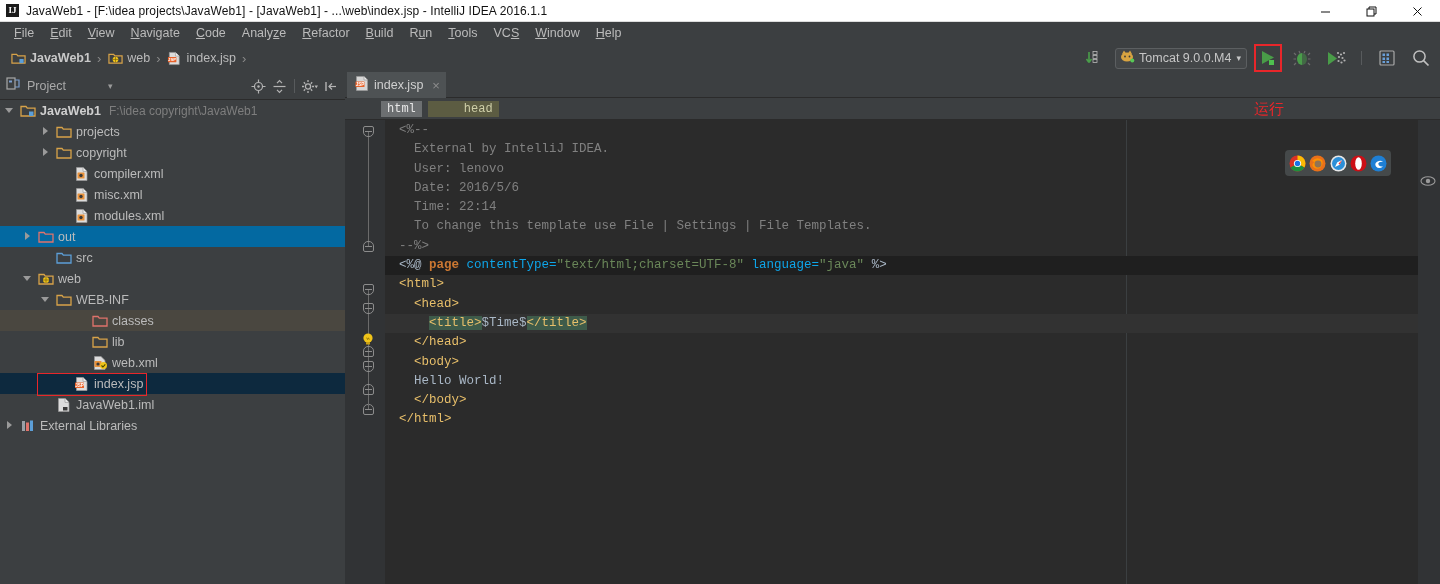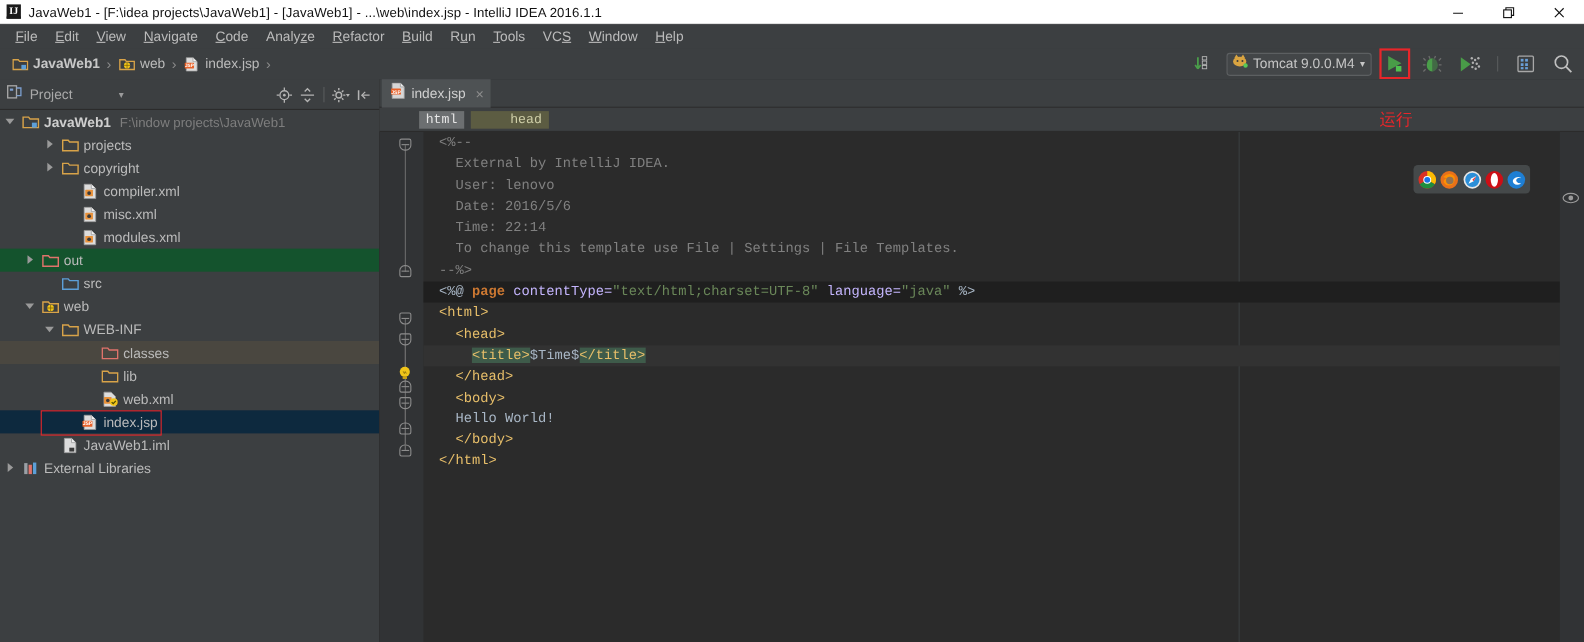--- a/index.html
+++ b/index.html
@@ -72,21 +72,21 @@
   .proj-tools { position: absolute; right: 4px; top: 0; height: 28px; display: flex; align-items: center; gap: 1px; }
   .ptool { width: 20px; height: 22px; display: flex; align-items: center; justify-content: center; }
   .vdiv { width: 1px; height: 14px; background: #585b5d; margin: 0 4px; }
 
   
   .tree {
     position: absolute; top: 100px; left: 0; width: 345px; height: 484px;
     background: #3c3f41; overflow: hidden;
   }
   .trow { position: relative; height: 21px; display: flex; align-items: center; white-space: nowrap; }
-  .trow.hl-out { background: #14532d; }
+  .trow.hl-out { background: #0369a1; }
   .trow.hl-classes { background: #4a4740; }
   .trow.sel { background: #0d293e; }
   .trow.boxed::after {
     content: ""; position: absolute; border: 1.5px solid #e8262a;
     left: 37px; right: auto; width: 108px; top: 0px; height: 21px; pointer-events: none;
   }
   .arrow { width: 11px; height: 11px; flex: 0 0 11px; position: relative; }
   .arrow.right::before {
     content: ""; position: absolute; left: 2px; top: 1px;
     border-left: 5px solid #9a9a9a; border-top: 4.5px solid transparent; border-bottom: 4.5px solid transparent;
@@ -130,21 +130,21 @@
   .guide-line { position: absolute; left: 781px; top: 0; width: 1px; height: 100%; background: #3b3f41; }
   .code {
     position: absolute; left: 40px; top: 0; right: 0; height: 100%;
     font-family: "Liberation Mono", monospace; font-size: 12.5px; line-height: 19.3px;
     color: #a9b7c6; padding-top: 1px;
   }
   .cl { height: 19.3px; white-space: pre; padding-left: 14px; }
   .cl.hlline { background: #323232; }
   .cmt { color: #808080; }
   .tag { color: #e8bf6a; }
-  .attr { color: #c4b5fd; }
+  .attr { color: #0ea5e9; }
   .str { color: #6a8759; }
   .kw { color: #cc7832; font-weight: bold; }
   .txt { color: #a9b7c6; }
   .pagebg { background: #1f1f1f; }
   .titlehl { background: #3e5b4a; }
 
   
   .fold { position: absolute; left: 18px; width: 11px; height: 11px; }
   .fold .bx { position: absolute; inset: 0; border: 1px solid #8c8c8c; border-radius: 2px; }
   .fold .mn { position: absolute; left: 2px; top: 4.5px; width: 7px; height: 1px; background: #8c8c8c; }
@@ -380,21 +380,21 @@
   <div class="tree" id="tree">
       <div class="trow">
         <span class="arrow down" style="margin-left: 5px;"></span>
         <span class="ticon" style="margin-left: 4px;">
           <svg width="16" height="16" viewBox="0 0 16 16">
             <path d="M1 3.5h5l1.3 1.6H15V13H1Z" fill="none" stroke="#d8a349" stroke-width="1.3"></path>
             <rect x="9" y="8.5" width="4.5" height="4.5" fill="#5c9fd8"></rect>
           </svg>
         </span>
         <span class="tlabel bold">JavaWeb1</span>
-        <span class="tpath">F:\indow projects\JavaWeb1</span>
+        <span class="tpath">F:\idea copyright\JavaWeb1</span>
       </div>
       <div class="trow">
         <span class="arrow right" style="margin-left: 41px;"></span>
         <span class="ticon" style="margin-left: 4px;">
           <svg width="16" height="16" viewBox="0 0 16 16">
             <path d="M1 3.5h5l1.3 1.6H15V13H1Z" fill="none" stroke="#d8a349" stroke-width="1.3"></path>
           </svg>
         </span>
         <span class="tlabel">projects</span>
       </div>

